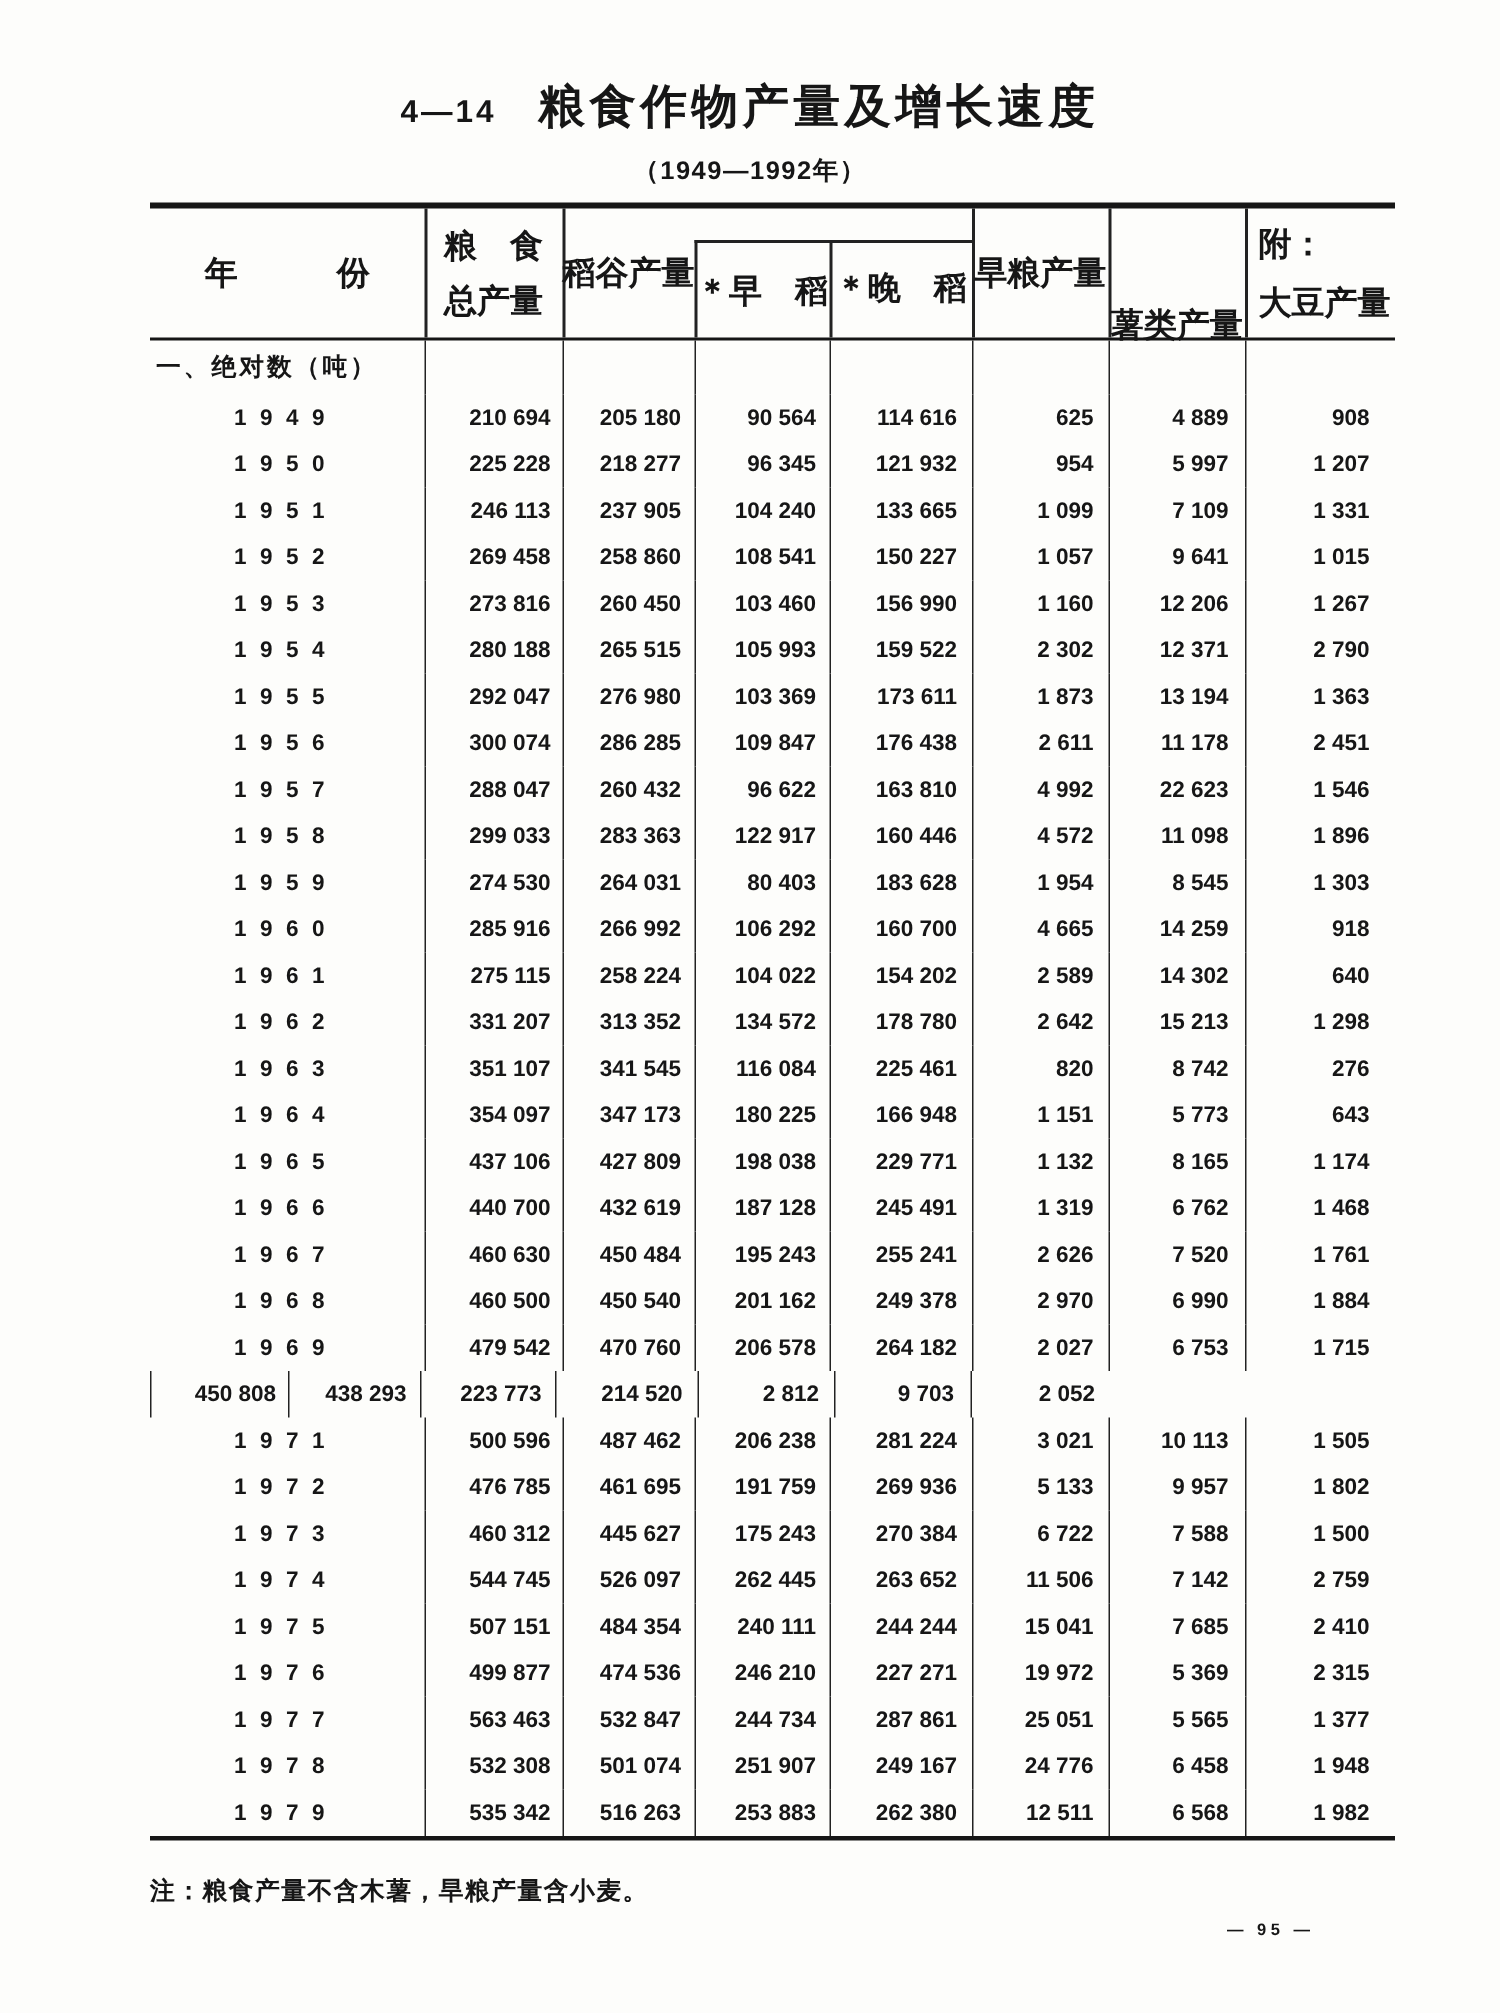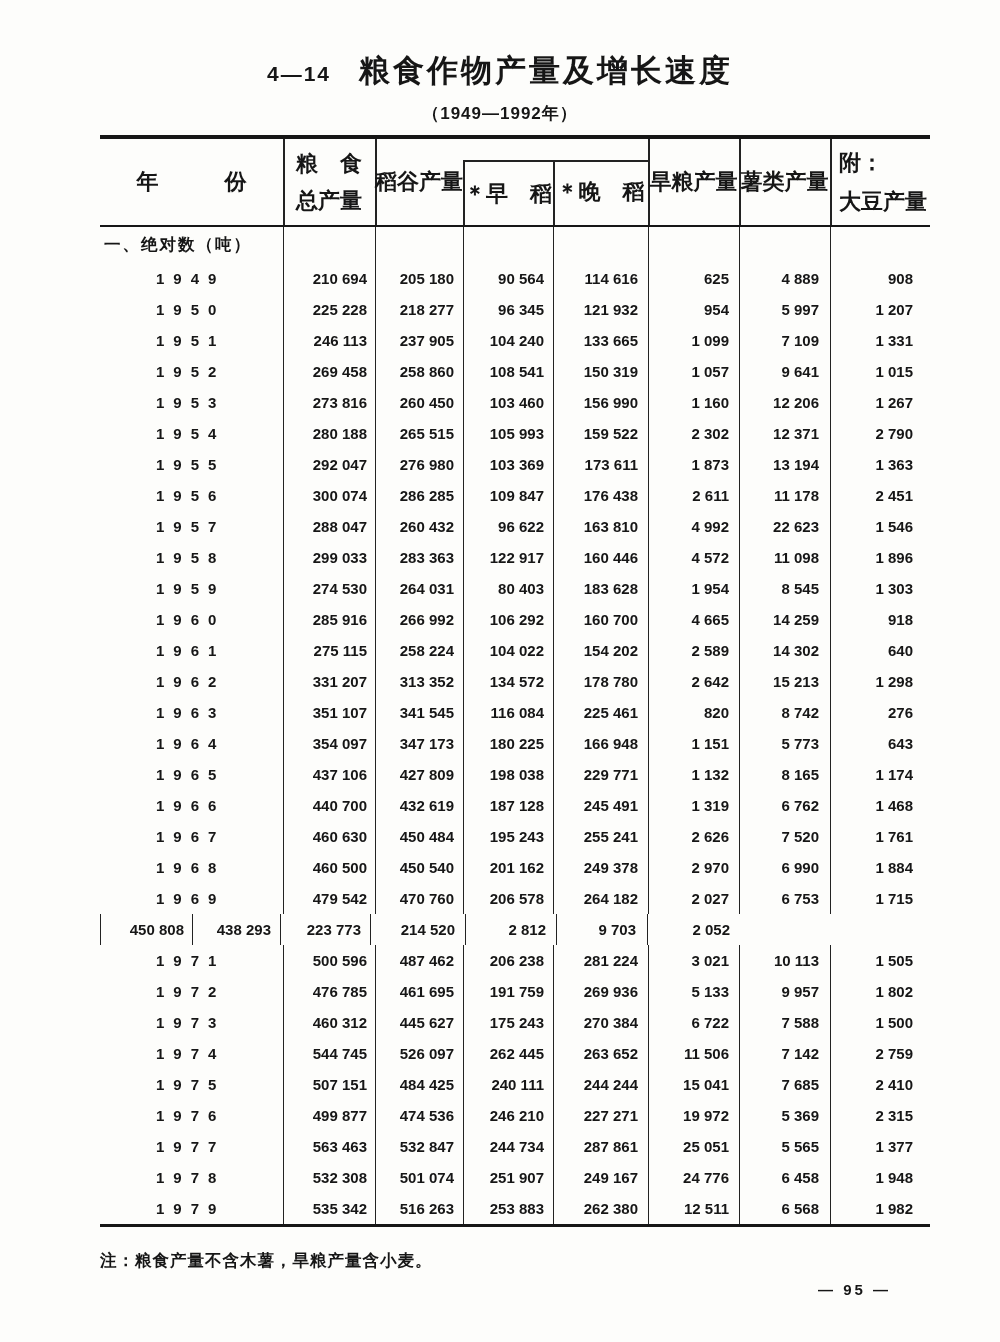--- a/index.html
+++ b/index.html
@@ -39,21 +39,21 @@
   .hv-sub{position:absolute;top:21px;bottom:0;width:1.6px;background:#222;}
   .hvs1{left:363px;} .hvs2{left:453px;}
   .hsub-line{position:absolute;left:363px;width:185px;top:21px;height:2px;background:#222;}
   .h{position:absolute;top:0;height:100%;display:flex;align-items:center;justify-content:center;}
   .h-year{left:0;width:183px;}
   .h-total{left:183px;width:92px;flex-direction:column;gap:7px;}
   .h-rice{left:275px;width:88px;}
   .h-early{left:363px;top:23px;width:90px;height:63px;}
   .h-late{left:453px;top:21px;width:95px;height:63px;}
   .h-dry{left:548px;width:91px;}
-  .h-tuber{left:639px;width:91px;}
+  .h-tuber{left:639px;width:91px;margin-top:35px;}
   .h-soy{left:730px;width:100px;flex-direction:column;align-items:flex-start;justify-content:center;gap:9px;padding-left:9px;box-sizing:border-box;}
 
   
   .tbody{width:830px;}
   .trow{display:flex;height:31px;}
   .section-row{height:36px;}
   .tcell{
     box-sizing:border-box;height:100%;
     display:flex;align-items:center;justify-content:flex-end;
     font-weight:bold;font-size:15px;white-space:nowrap;
@@ -64,21 +64,21 @@
   .c3{width:90px;padding-right:9px;}
   .c4{width:95px;padding-right:10px;}
   .c5{width:91px;padding-right:10px;}
   .c6{width:91px;padding-right:11px;}
   .c7{width:100px;padding-right:17px;}
   .c1,.c2,.c3,.c4,.c5,.c6,.c7{border-left:1.6px solid #222;}
   .section-row .c0{padding-left:4px;letter-spacing:2px;font-size:16.5px;}
 
   
   .note{position:absolute;left:100px;top:1250px;font-size:16.5px;font-weight:bold;letter-spacing:1px;}
-  .pageno{position:absolute;left:818px;top:1281px;font-size:15px;font-weight:bold;letter-spacing:3px;}
+  .pageno{position:absolute;left:818px;top:1281px;font-size:11px;font-weight:bold;letter-spacing:3px;}
 </style>
 </head>
 <body>
 
 <div class="page">
 
   <div class="title-row">
     <span class="tno">4—14</span>
     <span class="ttl">粮食作物产量及增长速度</span>
   </div>
@@ -152,21 +152,21 @@
           <div class="tcell c4">133 665</div>
           <div class="tcell c5">1 099</div>
           <div class="tcell c6">7 109</div>
           <div class="tcell c7">1 331</div>
         </div>
         <div class="trow">
           <div class="tcell c0">1952</div>
           <div class="tcell c1">269 458</div>
           <div class="tcell c2">258 860</div>
           <div class="tcell c3">108 541</div>
-          <div class="tcell c4">150 319</div>
+          <div class="tcell c4">150 227</div>
           <div class="tcell c5">1 057</div>
           <div class="tcell c6">9 641</div>
           <div class="tcell c7">1 015</div>
         </div>
         <div class="trow">
           <div class="tcell c0">1953</div>
           <div class="tcell c1">273 816</div>
           <div class="tcell c2">260 450</div>
           <div class="tcell c3">103 460</div>
           <div class="tcell c4">156 990</div>
@@ -379,21 +379,21 @@
           <div class="tcell c2">526 097</div>
           <div class="tcell c3">262 445</div>
           <div class="tcell c4">263 652</div>
           <div class="tcell c5">11 506</div>
           <div class="tcell c6">7 142</div>
           <div class="tcell c7">2 759</div>
         </div>
         <div class="trow">
           <div class="tcell c0">1975</div>
           <div class="tcell c1">507 151</div>
-          <div class="tcell c2">484 425</div>
+          <div class="tcell c2">484 354</div>
           <div class="tcell c3">240 111</div>
           <div class="tcell c4">244 244</div>
           <div class="tcell c5">15 041</div>
           <div class="tcell c6">7 685</div>
           <div class="tcell c7">2 410</div>
         </div>
         <div class="trow">
           <div class="tcell c0">1976</div>
           <div class="tcell c1">499 877</div>
           <div class="tcell c2">474 536</div>

